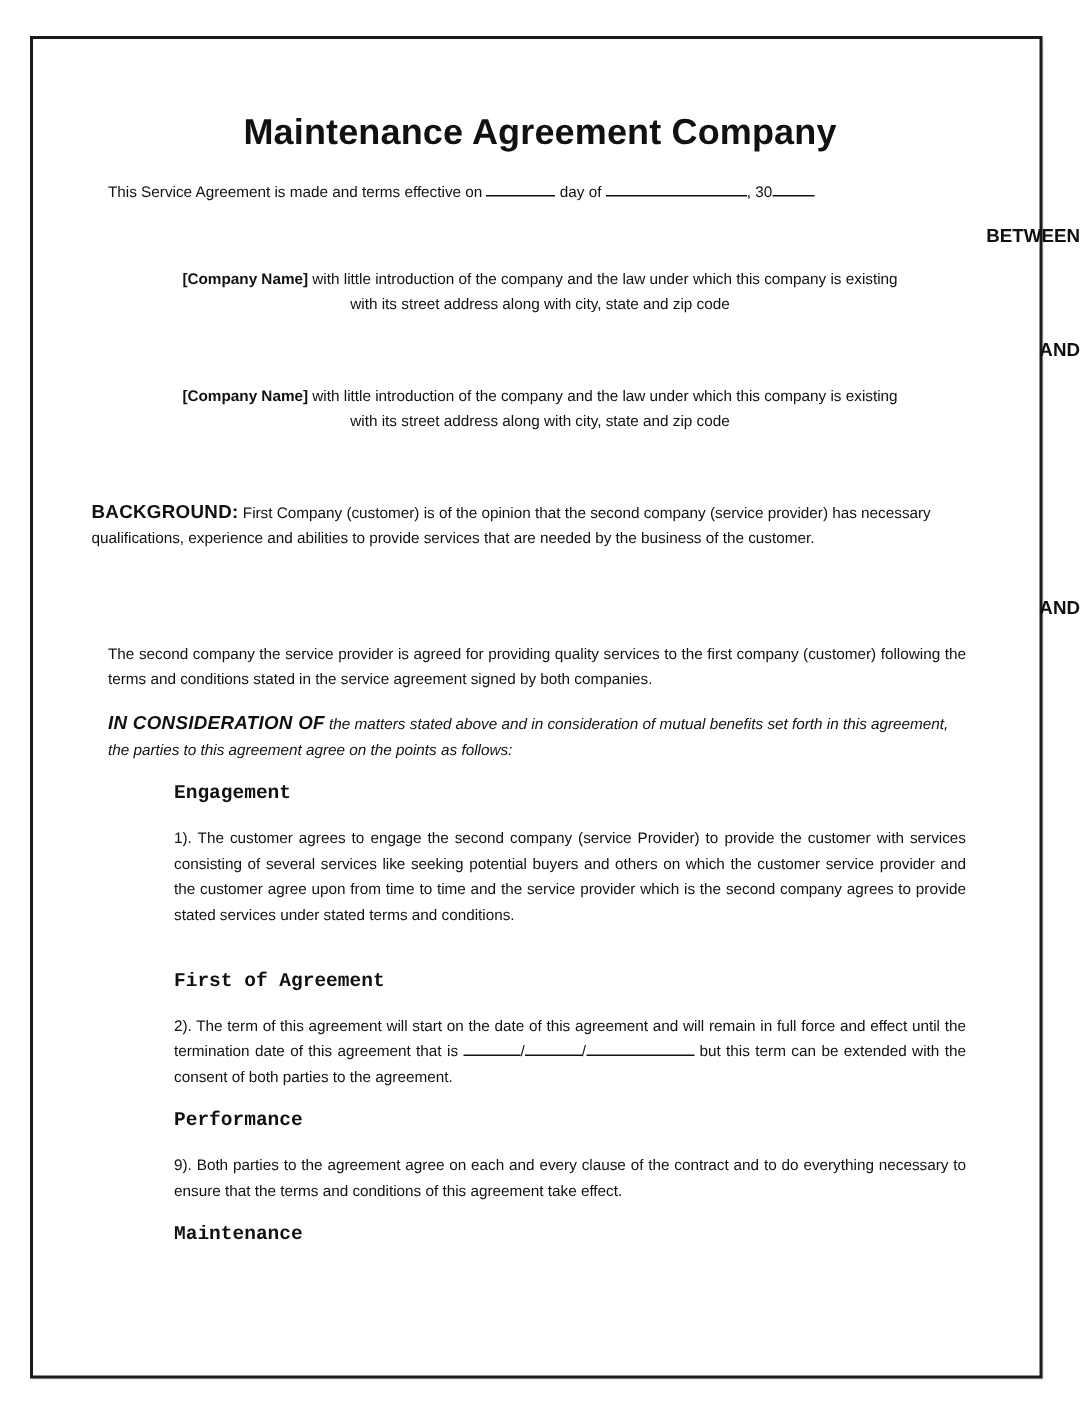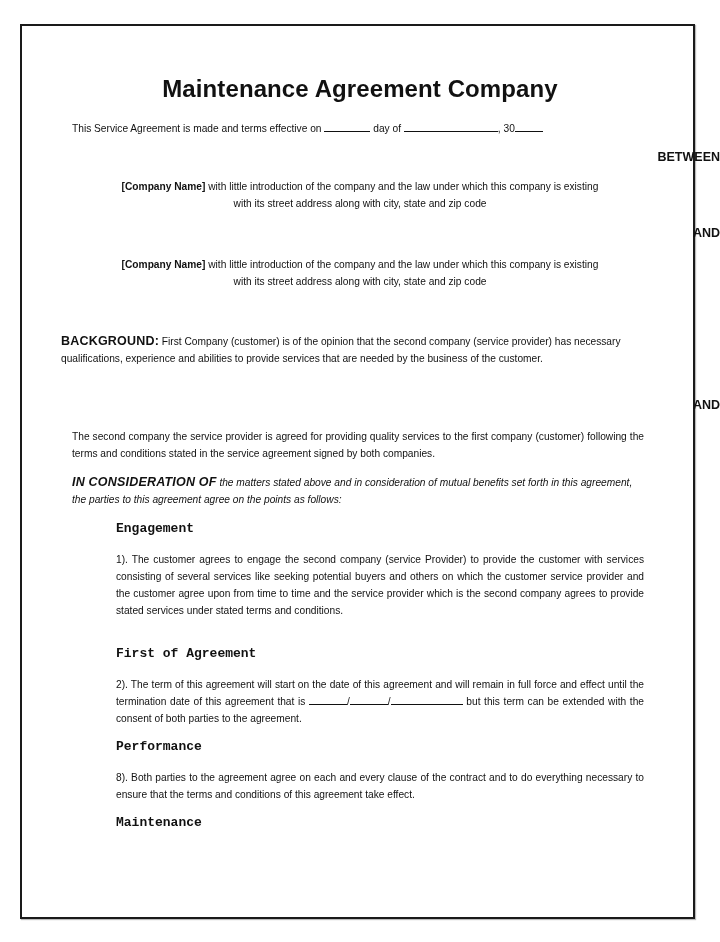--- a/index.html
+++ b/index.html
@@ -65,15 +65,15 @@
 <div class="abs sub" style="left:116px; top:646px;">First of Agreement</div>
 
 <div class="abs small justify" style="left:116px; width:528px; top:676px;">
   <span>2). The term of this agreement will start on the date of this agreement and will remain in full force and effect until the termination date of this agreement that is</span>
   <span class="blank" style="width:38px;"></span><span>/</span><span class="blank" style="width:38px;"></span><span>/</span><span class="blank" style="width:72px;"></span>
   <span>but this term can be extended with the consent of both parties to the agreement.</span>
 </div>
 
 <div class="abs sub" style="left:116px; top:739px;">Performance</div>
 
-<div class="abs small justify" style="left:116px; width:528px; top:769px;">8). Both parties to the agreement agree on each and every clause of the contract and to do everything necessary to ensure that the terms and conditions of this agreement take effect.</div>
+<div class="abs small justify" style="left:116px; width:528px; top:769px;">9). Both parties to the agreement agree on each and every clause of the contract and to do everything necessary to ensure that the terms and conditions of this agreement take effect.</div>
 
 <div class="abs sub" style="left:116px; top:815px;">Maintenance</div>
 
 </body></html>

